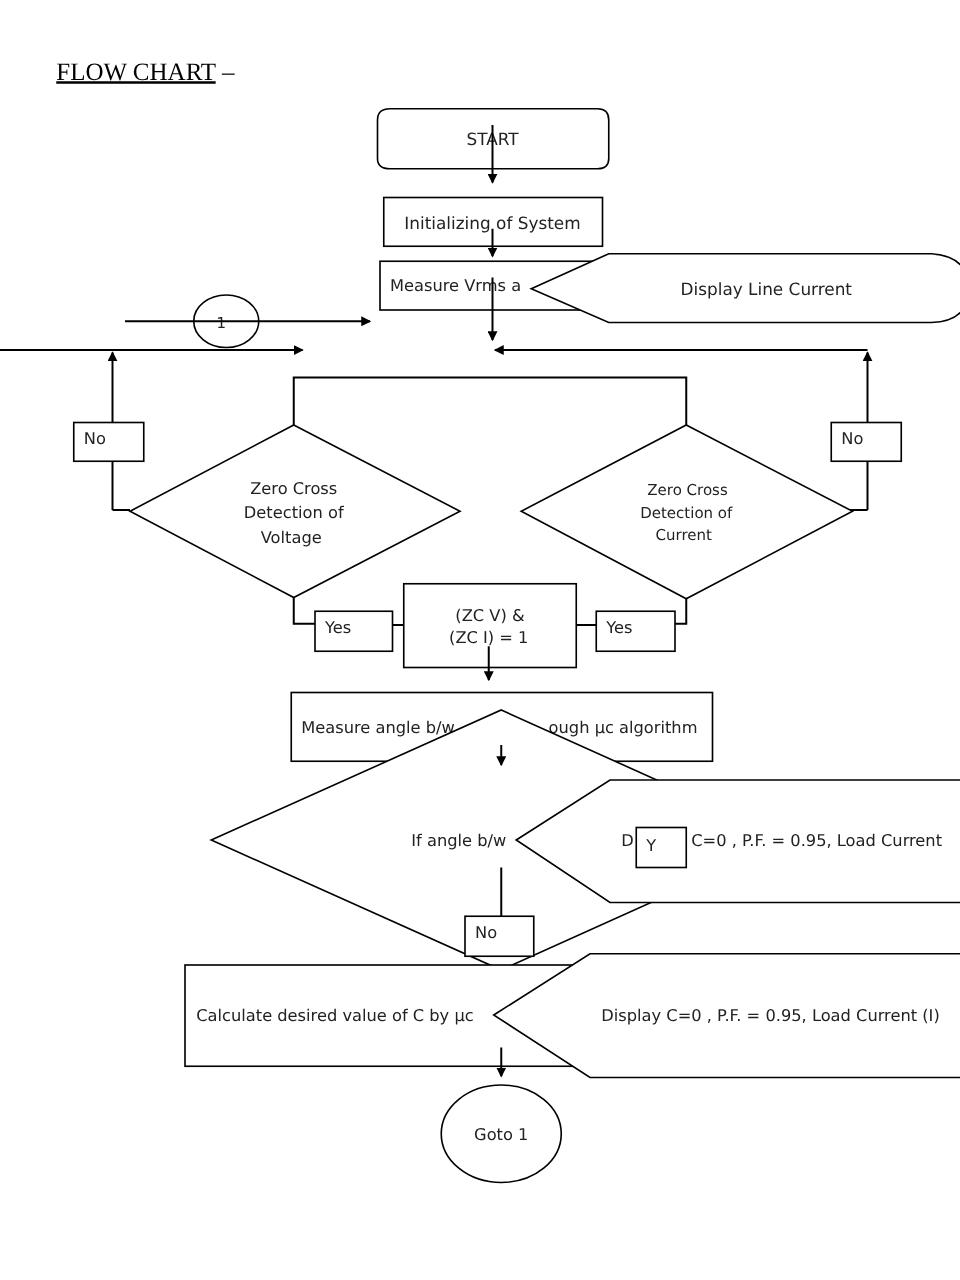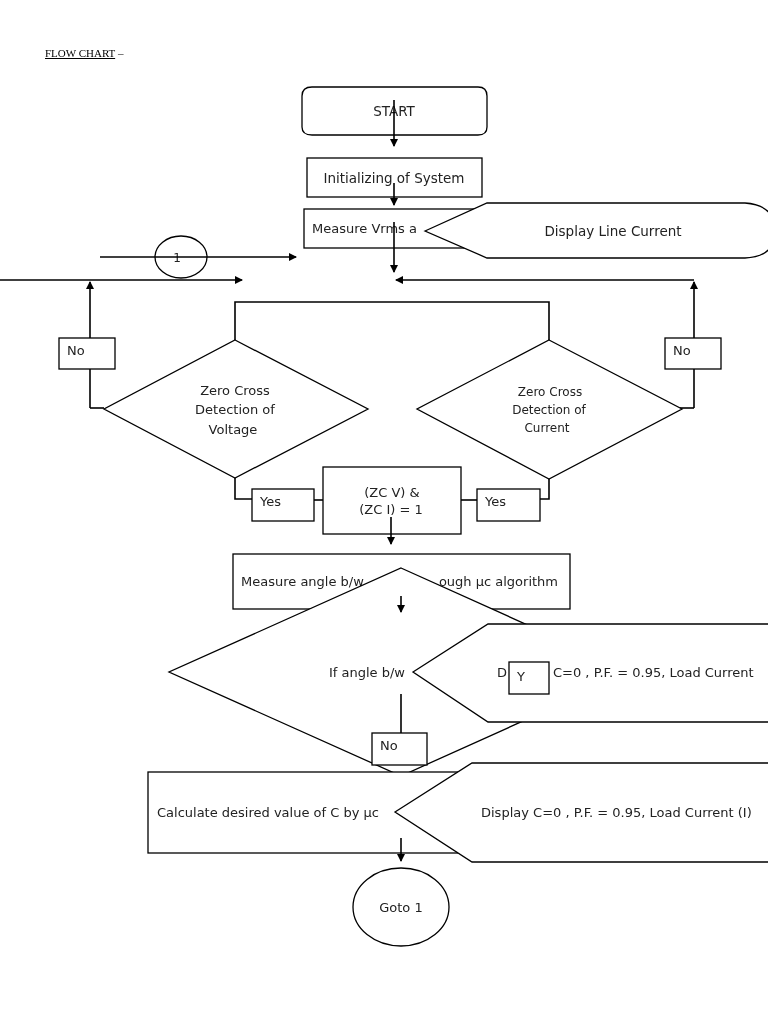--- a/index.html
+++ b/index.html
@@ -1,20 +1,20 @@
 <!DOCTYPE html>
 <html><head>
   <meta charset="utf-8">
   <style>
     html, body { margin: 0; padding: 0; background: #ffffff; }
     body { width: 768px; height: 1024px; position: relative; overflow: hidden; }
     .title {
       position: absolute; left: 45px; top: 47px;
       font-family: "Liberation Serif", "DejaVu Serif", serif;
-      font-size: 11px; color: #000;
+      font-size: 20px; color: #000;
     }
     .title .u { text-decoration: underline; }
     svg { position: absolute; left: 0; top: 0; }
     .sh { fill: #ffffff; stroke: #000; stroke-width: 1.3; }
     .ln { fill: none; stroke: #000; stroke-width: 1.6; }
     .lbl { font-family: "DejaVu Sans", sans-serif; font-size: 13.5px; fill: #222; }
     .lbl-sm { font-family: "DejaVu Sans", sans-serif; font-size: 13px; fill: #222; }
     .lbl-xs { font-family: "DejaVu Sans", sans-serif; font-size: 12px; fill: #222; }
   </style>
 </head>

